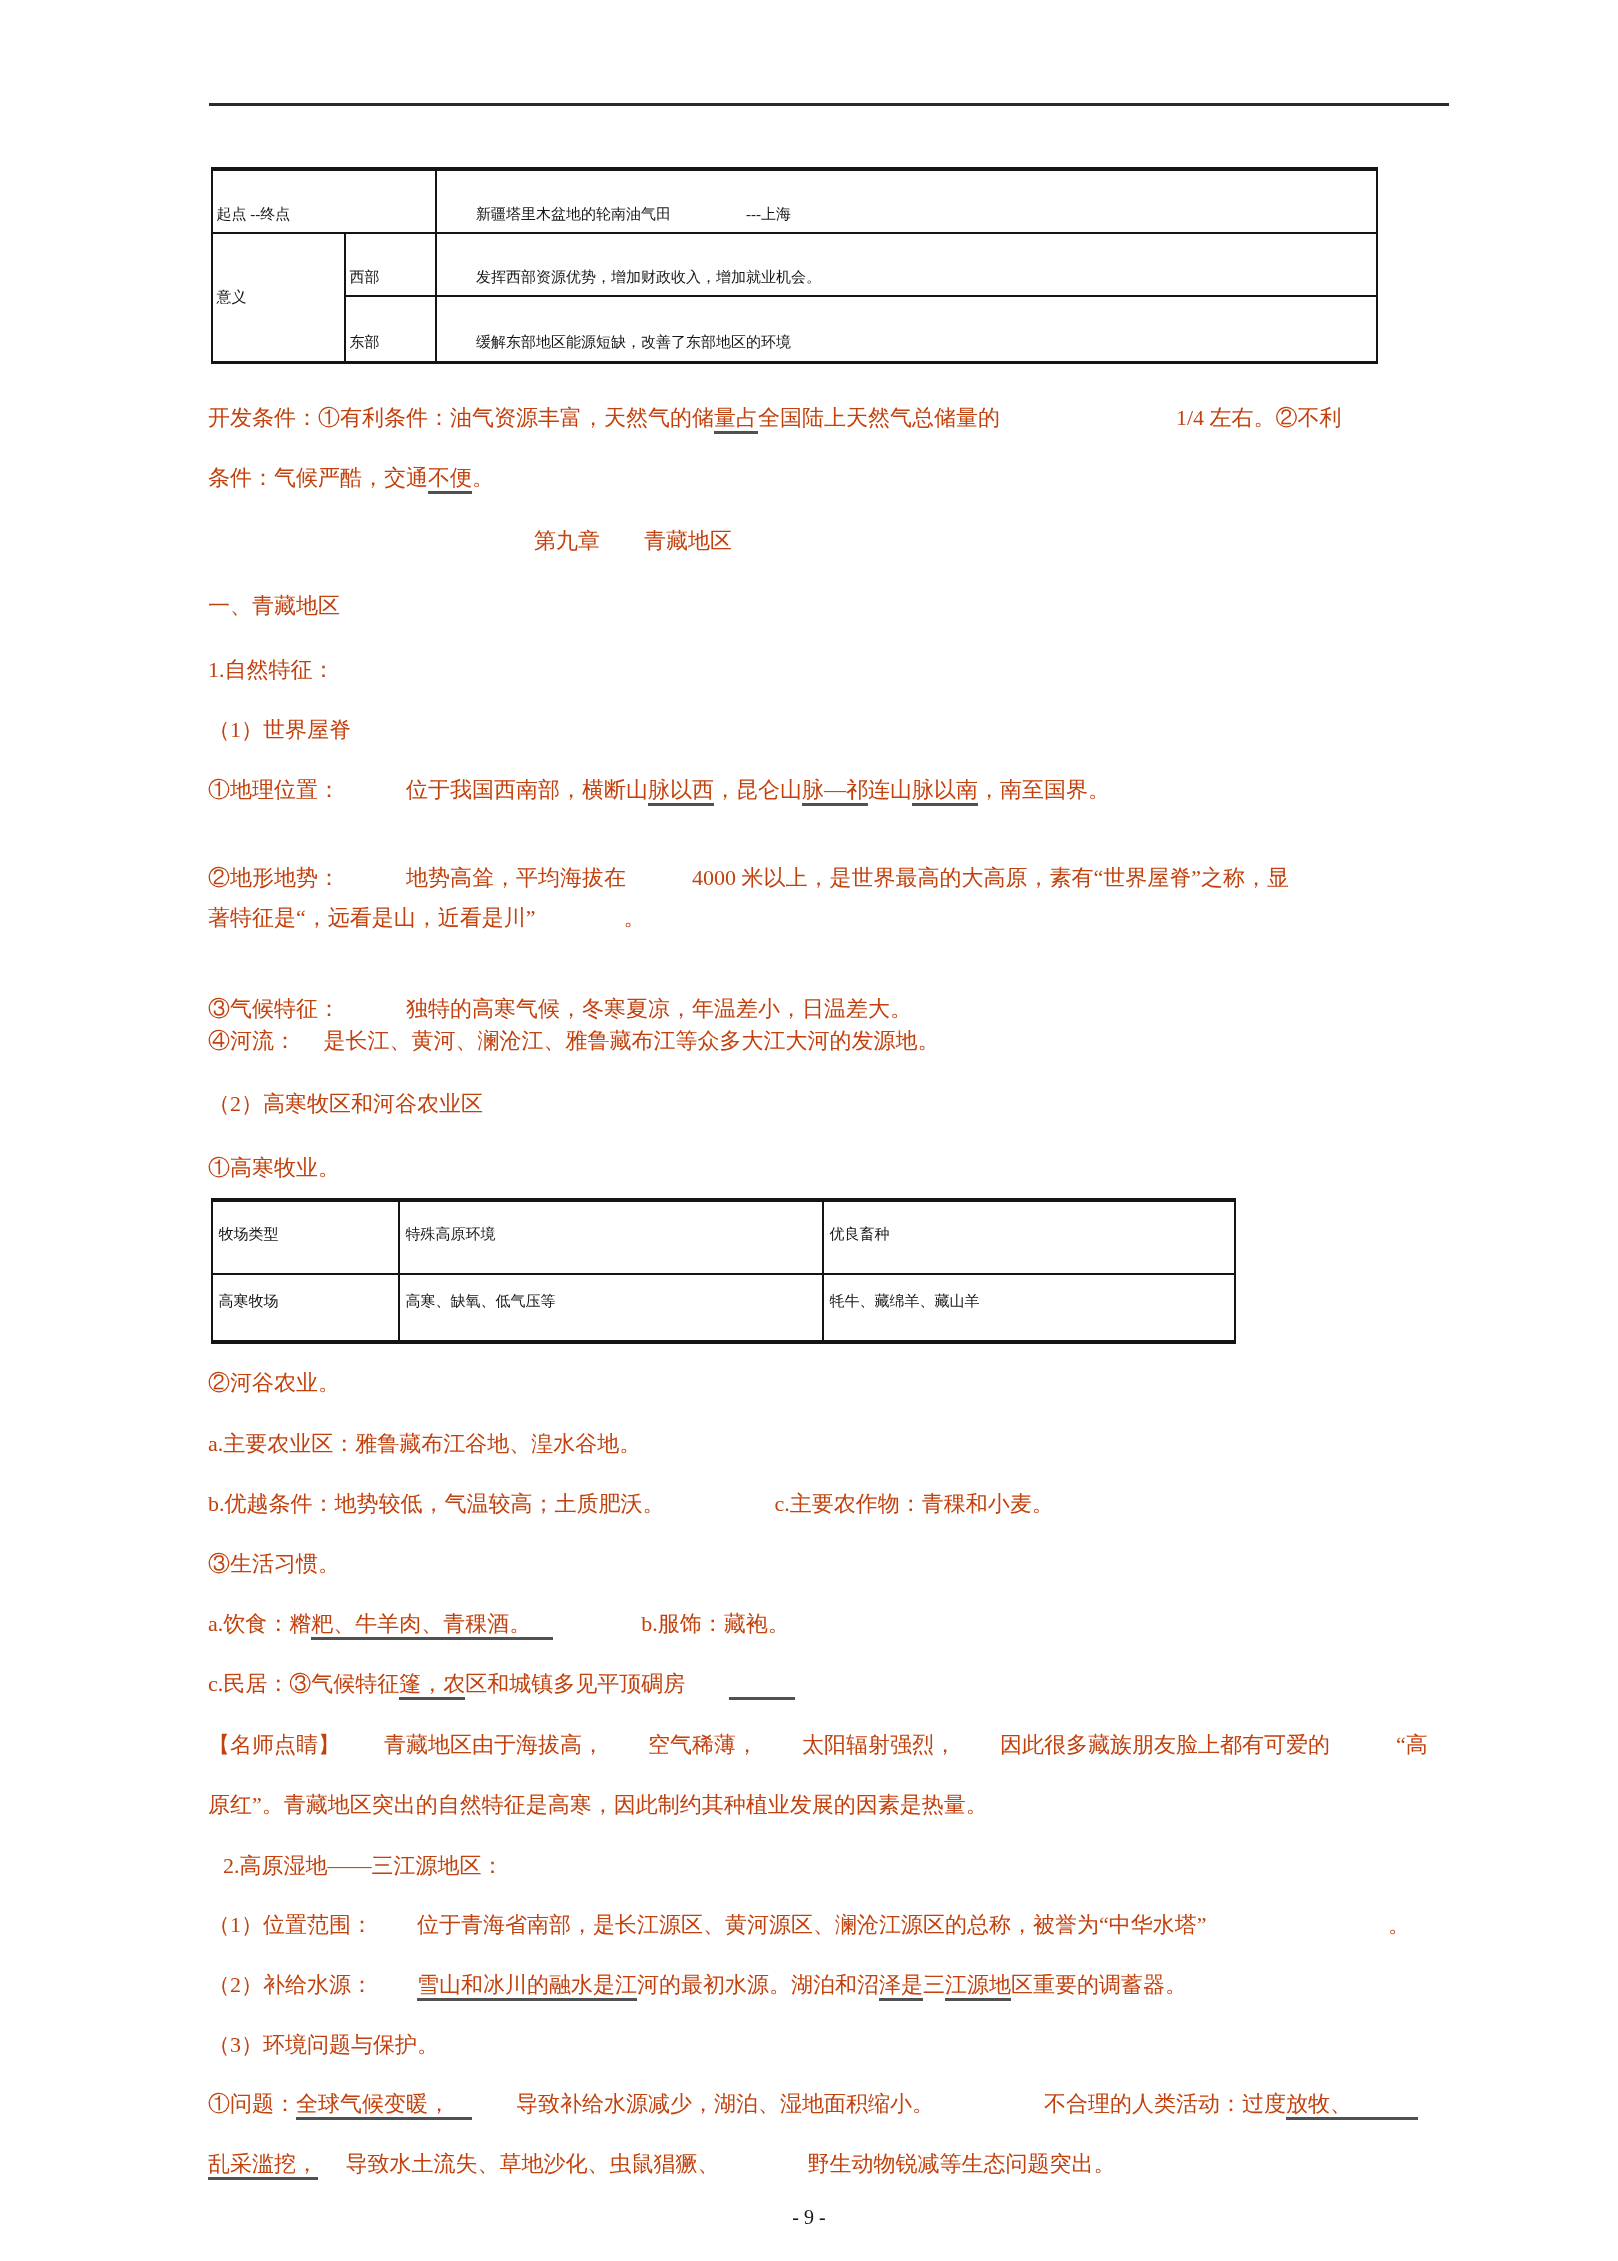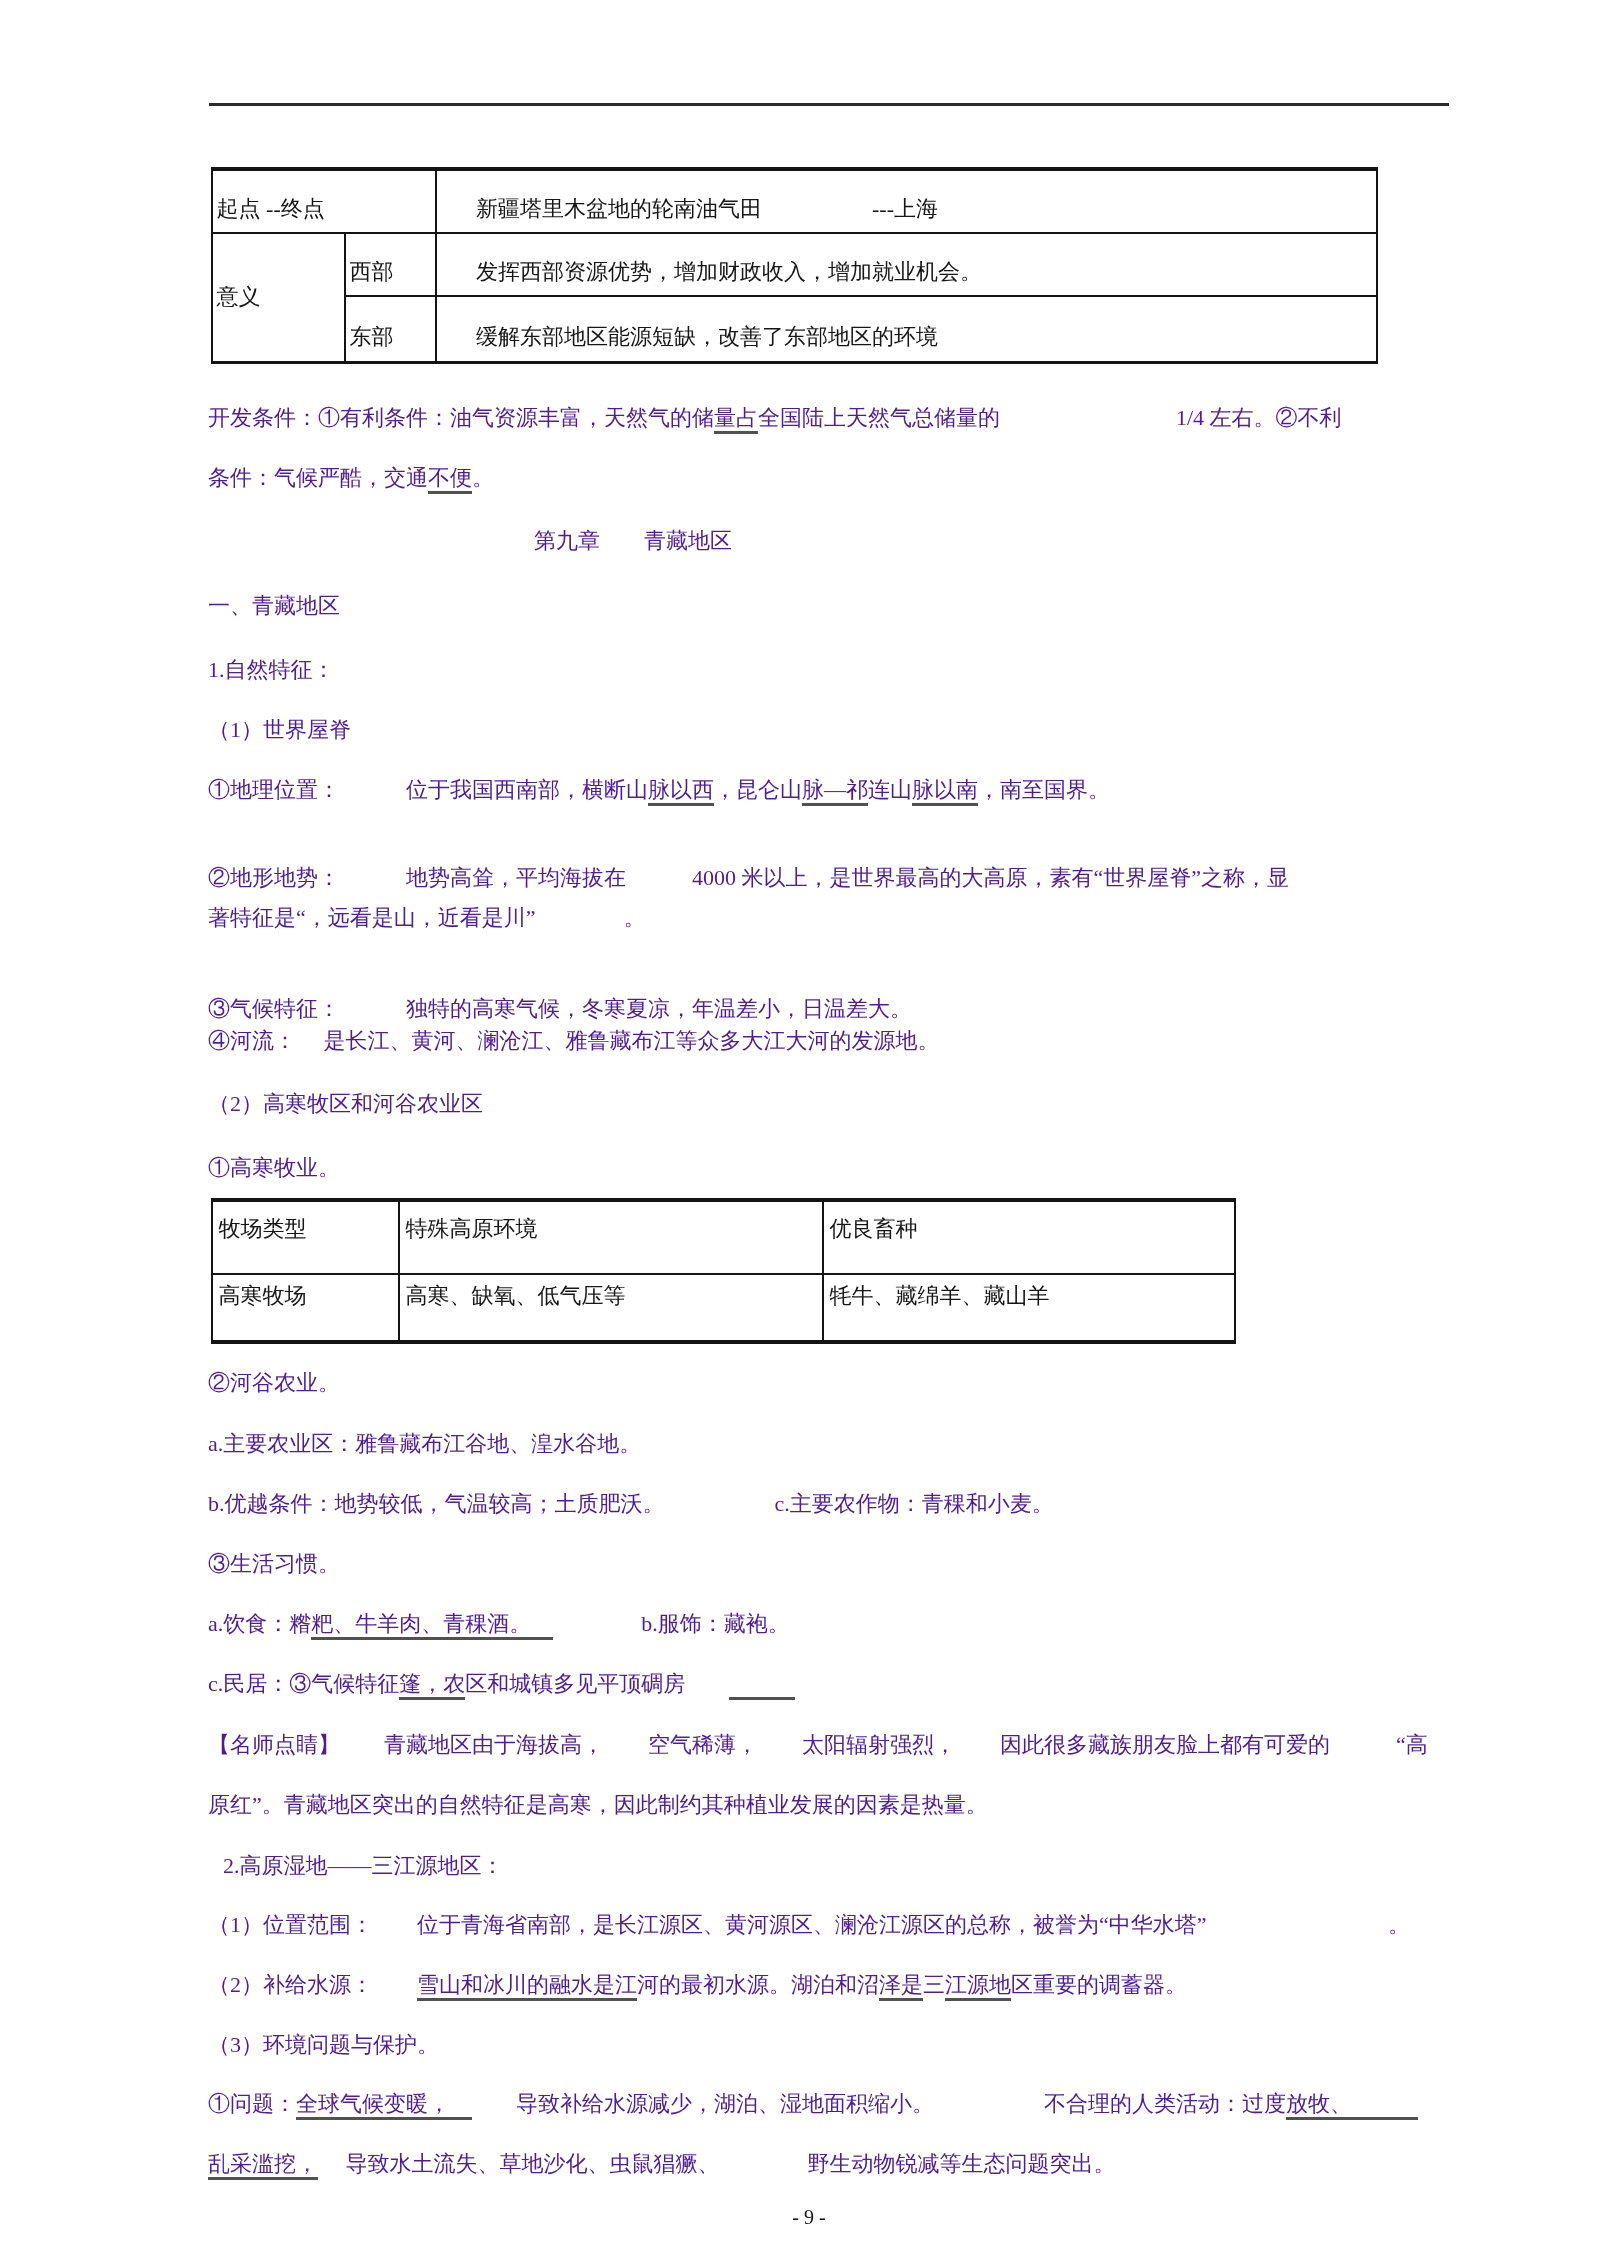--- a/index.html
+++ b/index.html
@@ -11,42 +11,42 @@
     overflow:hidden;
     font-family:"Liberation Serif","DejaVu Serif",serif;
     color:#161616;
   }
   .ln{
     position:absolute;
     left:208px;
     font-size:22px;
     line-height:28px;
     white-space:pre;
-    color:#4c1d95;
+    color:#c2410c;
   }
   .u{
     border-bottom:3.6px solid #515151;
     padding-bottom:0.9px;
   }
   .rule{
     position:absolute;
     left:209px;
     top:103px;
     width:1240px;
     height:2.7px;
     background:#2a2a2a;
   }
   table.tbl{
     position:absolute;
     border-collapse:collapse;
     table-layout:fixed;
   }
   table.tbl td{
     border:2.3px solid #141414;
-    font-size:22px;
+    font-size:15px;
     vertical-align:bottom;
     padding:0 2.7px 8.1px 3.6px;
     white-space:pre;
     overflow:hidden;
   }
   #pipeline-table{left:211px;top:167px;width:1167px;border-top:4.1px solid #141414;border-bottom:3.6px solid #141414;}
   #pipeline-table td.content{padding-left:39px;}
   #pipeline-table td.mid{vertical-align:middle;padding-bottom:0;}
   #pasture-table{left:211px;top:1198px;width:1025px;border-top:4.1px solid #141414;border-bottom:4.1px solid #141414;}
   #pasture-table td{padding-left:5.4px;padding-bottom:29px;}

